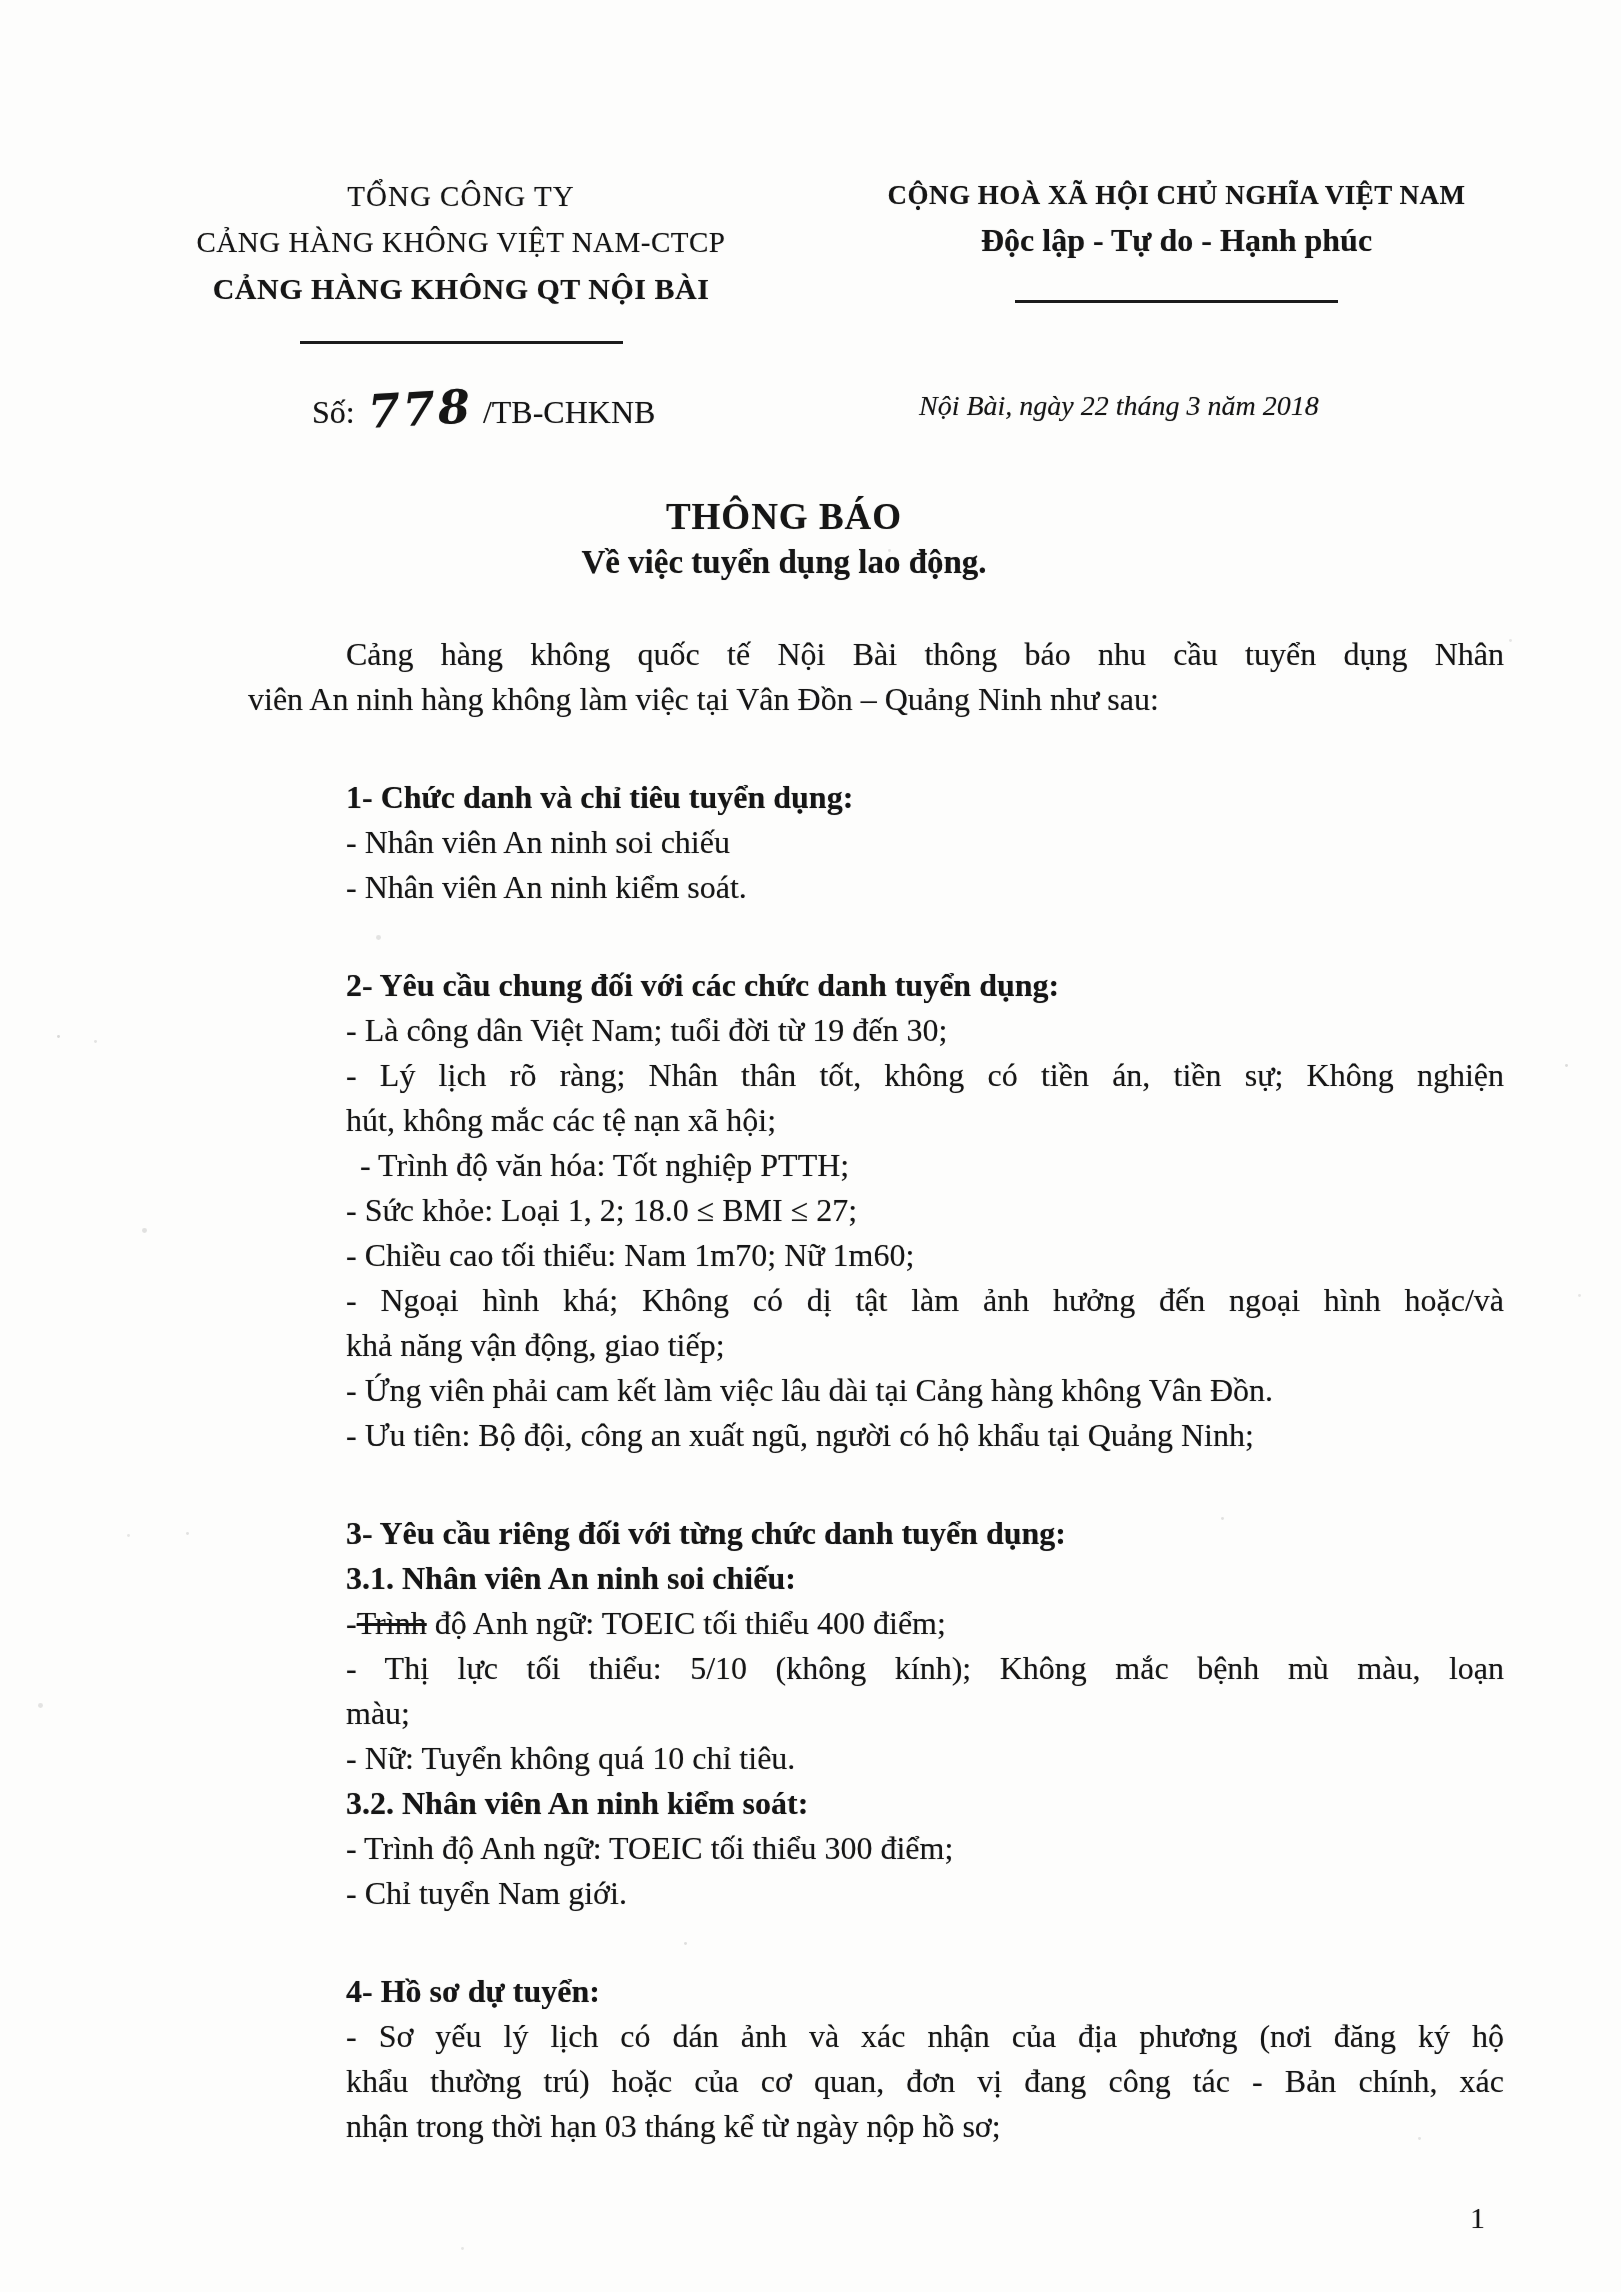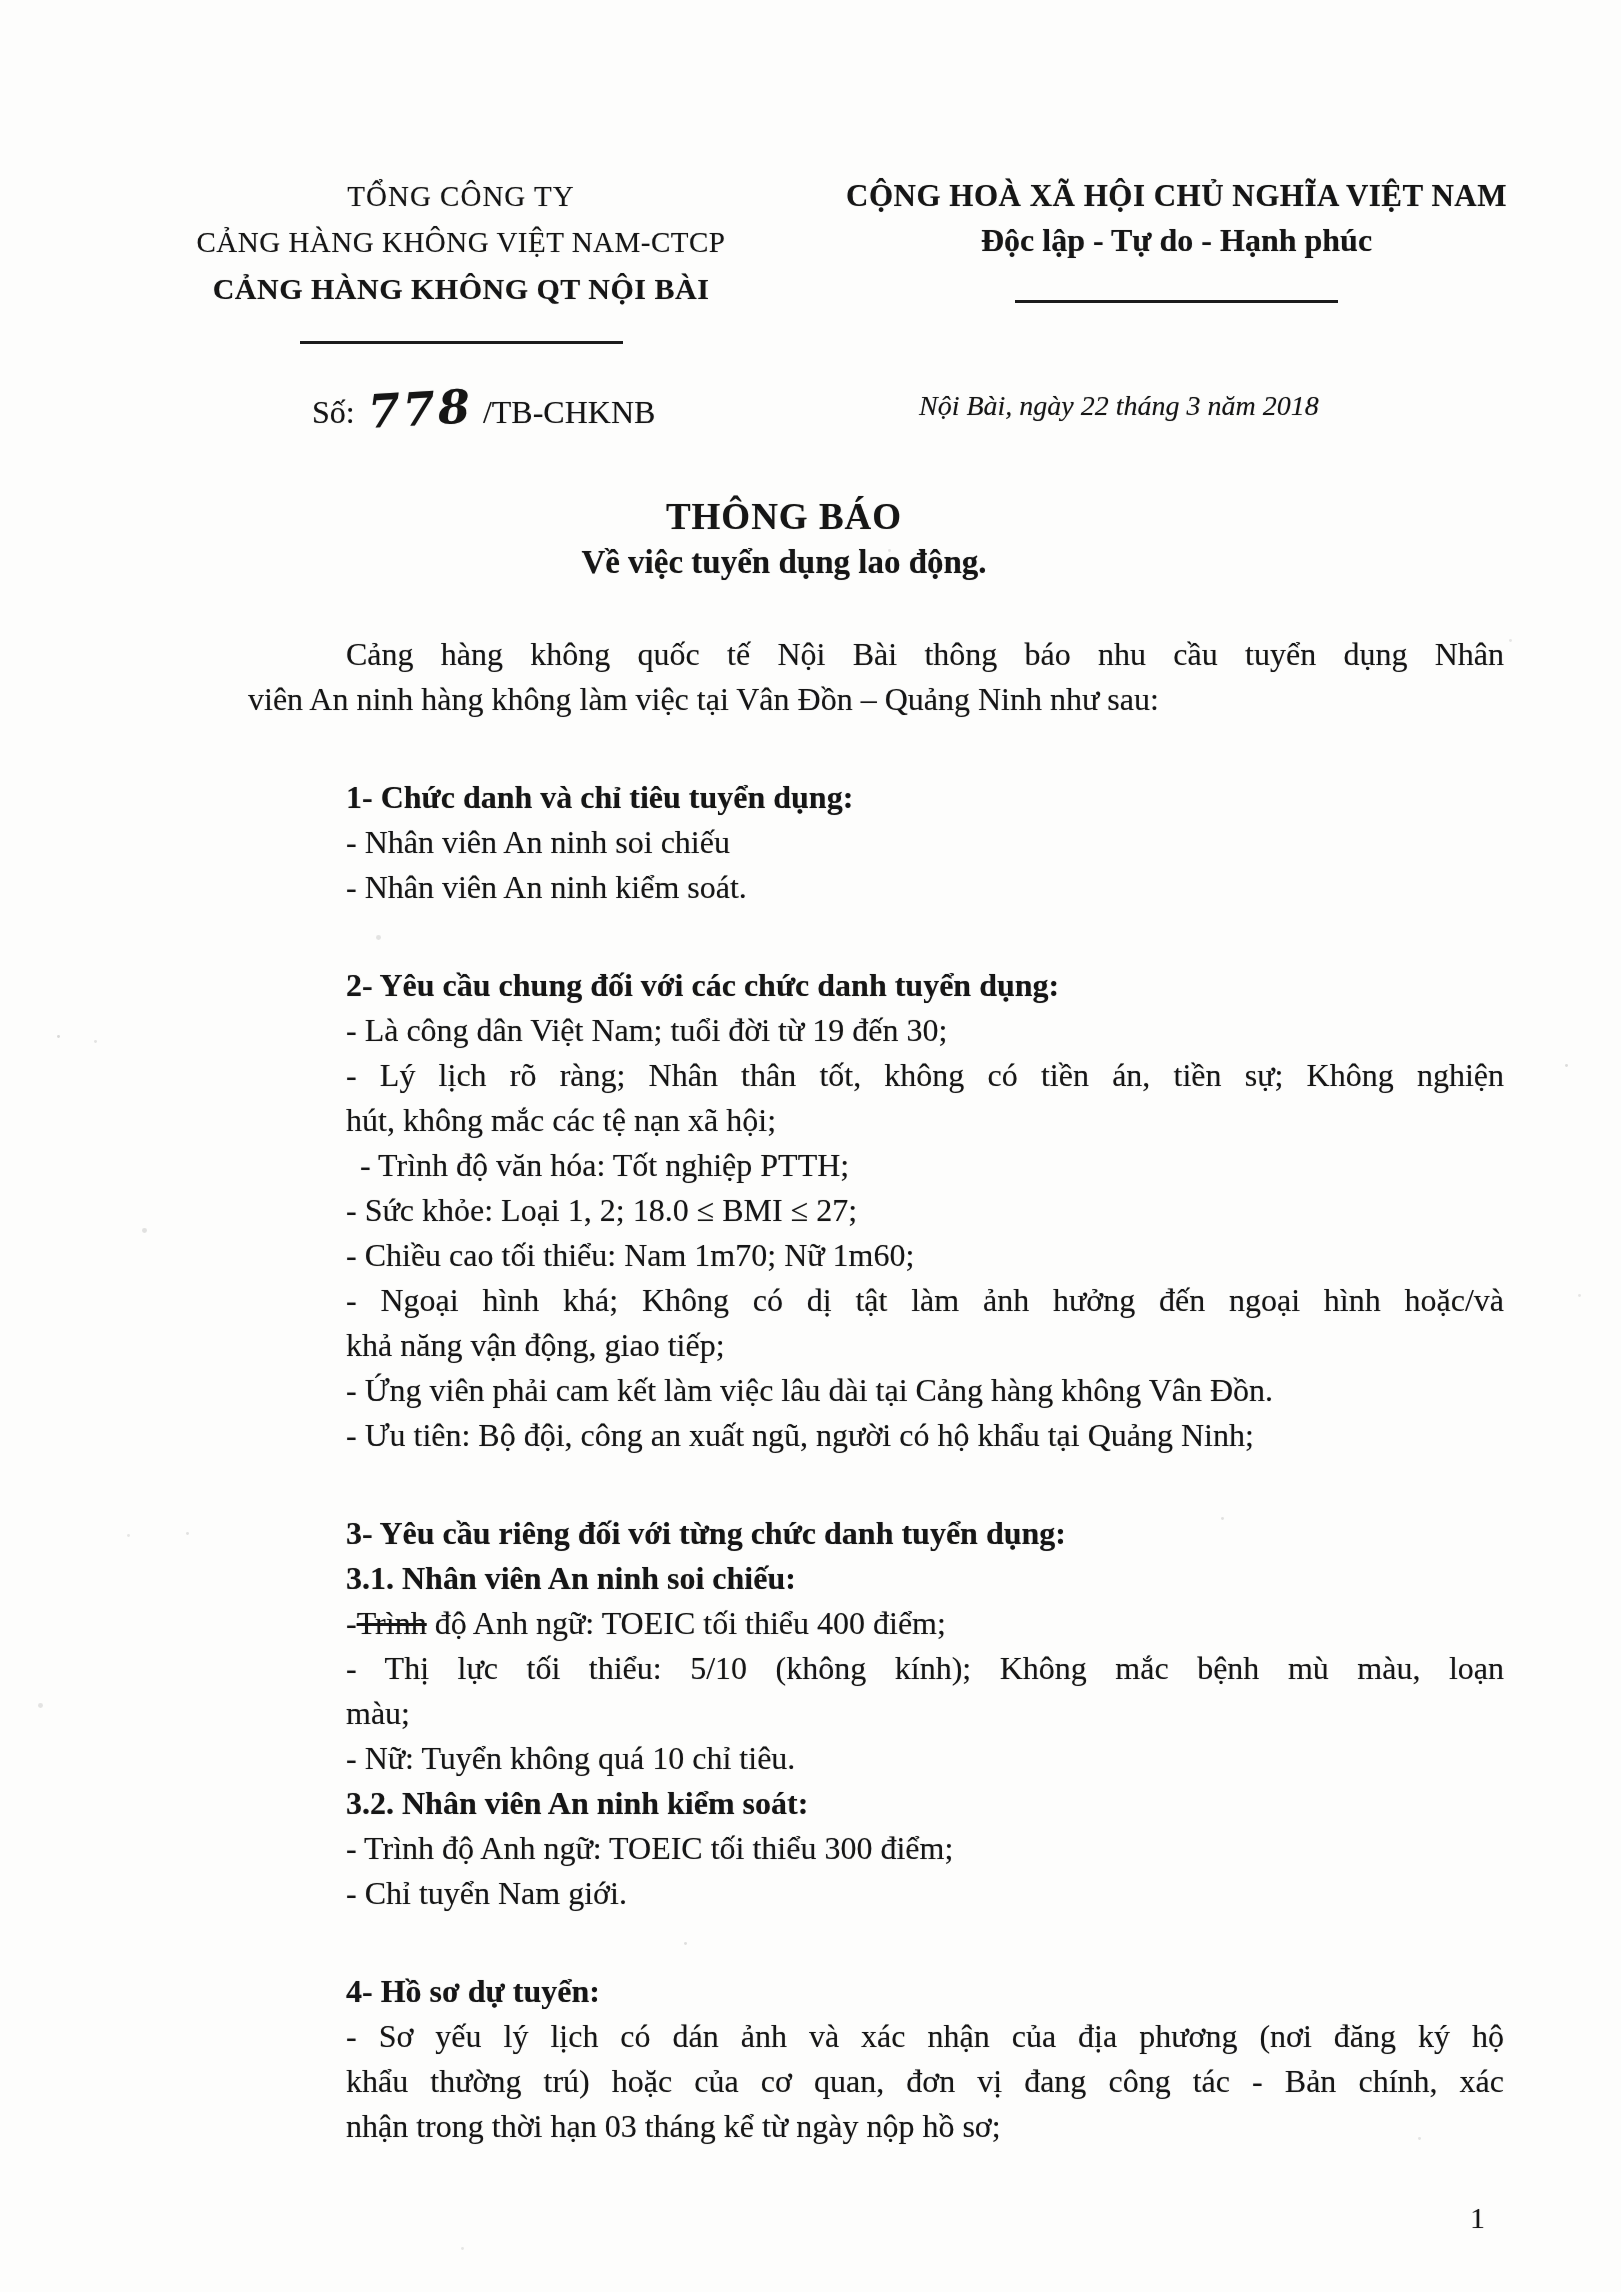--- a/index.html
+++ b/index.html
@@ -13,21 +13,21 @@
   .txt { text-shadow:0 0 1px rgba(10,10,10,0.38); }
 
   
   .org-block { position:absolute; top:157px; left:167px; width:588px; text-align:center;margin-top:16px; }
   .org-l1 { font-size:29px; line-height:46px; letter-spacing:1px; }
   .org-l2 { font-size:29px; line-height:46px; letter-spacing:0.5px; }
   .org-l3 { font-size:30px; line-height:47px; font-weight:700; letter-spacing:0.5px; }
   .org-underline { width:323px; height:2.9px; background:#1c1c1c; margin:29px auto 0 auto; }
 
   .nat-block { position:absolute; top:173px; left:814px; width:725px; text-align:center; }
-  .nat-l1 { font-size:31px; line-height:45px; font-weight:700; letter-spacing:0.5px; }
+  .nat-l1 { font-size:27px; line-height:45px; font-weight:700; letter-spacing:0.5px; }
   .nat-l2 { font-size:32px; line-height:45px; font-weight:700; }
   .nat-underline { width:323px; height:2.9px; background:#1c1c1c; margin:37px auto 0 auto; }
 
   .so-line { position:absolute; top:380px; left:312px; font-size:32px; white-space:nowrap; }
   .so-number {
     display:inline-block; font-size:46px; font-style:italic; font-weight:700;
     font-family:"DejaVu Serif","Liberation Serif",serif;
     transform:rotate(-3deg) translateY(2px); letter-spacing:2.9px; margin:0 9.8px 0 13.7px;
   }
   .date-line { position:absolute; top:390px; left:919px; font-size:28px; font-style:italic; white-space:nowrap; }

